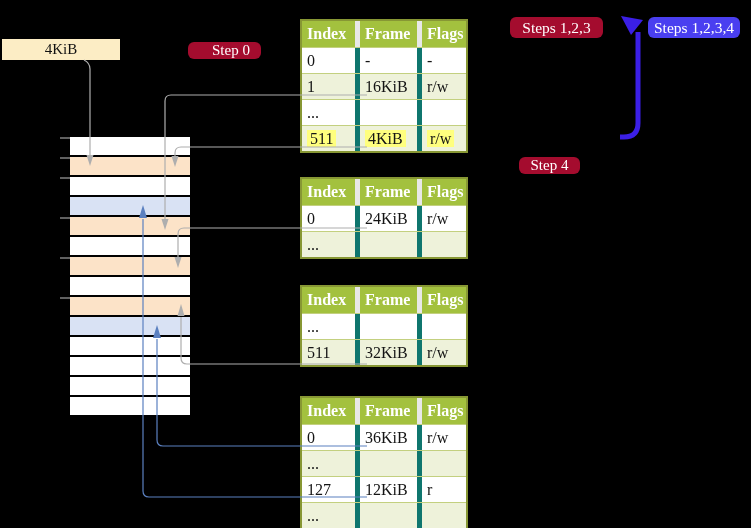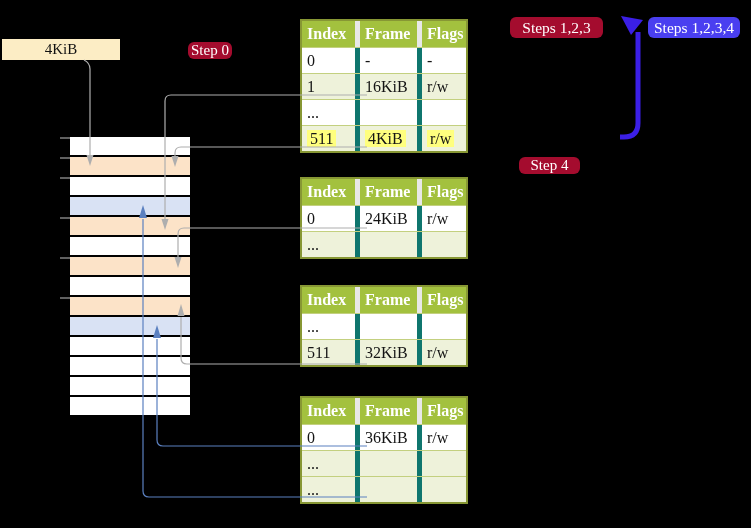--- a/index.html
+++ b/index.html
@@ -19,21 +19,21 @@
   
   .plabel{
     position:absolute;left:2px;top:39px;width:118px;height:21px;
     background:var(--label-cream);color:#111;font-size:15px;line-height:21px;text-align:center;z-index:2;
   }
   .badge{
     position:absolute;color:#fff;text-align:center;border-radius:6px;z-index:2;font-size:15px;
   }
   .badge.red{background:var(--badge-red);}
   .badge.blue{background:var(--badge-blue);}
-  .b-step0{left:188px;top:42px;width:44px;height:17px;line-height:17px;}
+  .b-step0{left:188px;top:42px;width:60px;height:17px;line-height:17px;padding-left:13px;}
   .b-steps123{left:510px;top:17px;width:93px;height:21px;line-height:21px;font-size:15.5px;}
   .b-steps1234{left:648px;top:17px;width:92px;height:21px;line-height:21px;font-size:15.5px;}
   .b-step4{left:519px;top:157px;width:61px;height:17px;line-height:17px;}
   
   .memcol{position:absolute;left:70px;top:137px;width:120px;z-index:1;}
   .frame{width:120px;height:20px;box-sizing:border-box;border-bottom:2px solid #000;}
   .frame[data-type="free"]{background:var(--frame-free);}
   .frame[data-type="pagetable"]{background:var(--frame-pagetable);}
   .frame[data-type="data"]{background:var(--frame-data);}
   
@@ -157,20 +157,25 @@
     <div class="trow body">
       <div class="cell">0</div>
       <div class="cell">36KiB</div>
       <div class="cell">r/w</div>
     </div>
     <div class="trow body alt">
       <div class="cell">...</div>
       <div class="cell"></div>
       <div class="cell"></div>
     </div>
+    <div class="trow body">
+      <div class="cell">127</div>
+      <div class="cell">12KiB</div>
+      <div class="cell">r</div>
+    </div>
     <div class="trow body alt">
       <div class="cell">...</div>
       <div class="cell"></div>
       <div class="cell"></div>
     </div>
   </div>
 
   <svg class="overlay" viewBox="0 0 751 528">
 
     <g>

